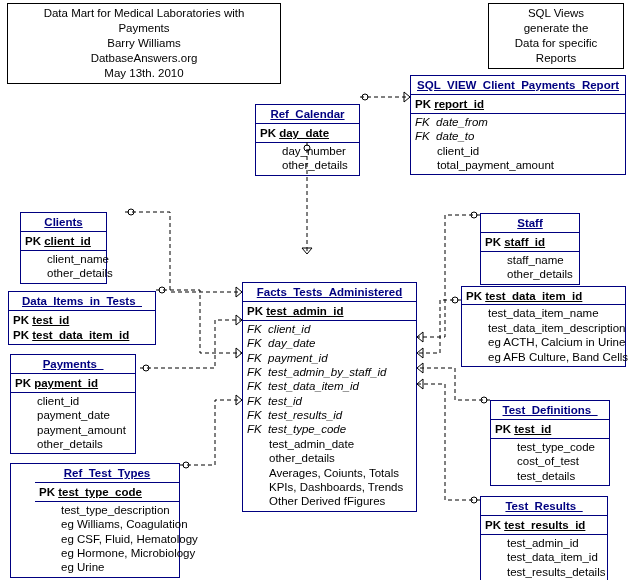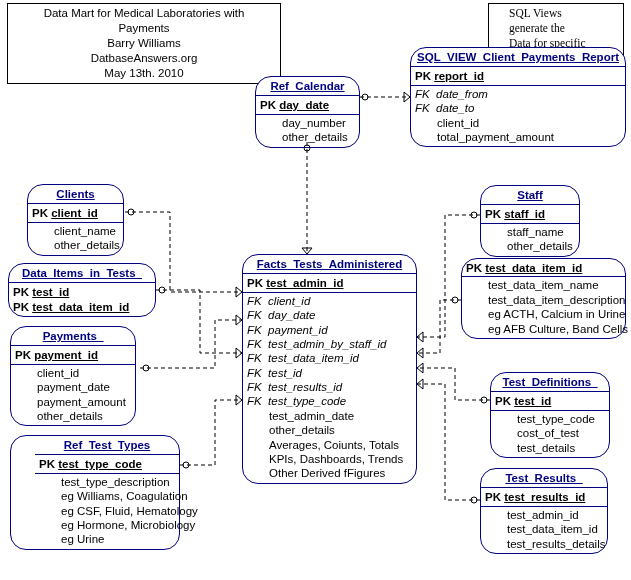--- a/index.html
+++ b/index.html
@@ -9,24 +9,25 @@
     font-family: Arial, Helvetica, sans-serif;
     font-size: 11.5px;
     position: relative;
     width: 631px;
     height: 580px;
     overflow: hidden;
   }
   .entity {
     position: absolute;
     border: 1px solid #000080;
-    border-radius: 16px;
+    border-radius: 0;
     background: white;
     box-sizing: border-box;
     line-height: 1.25;
+    margin-top: 28px;
   }
   .entity .title {
     color: #000080;
     font-weight: bold;
     text-align: center;
     border-bottom: 1px solid #000080;
     padding: 2px 4px;
     text-decoration: underline;
   }
   .entity .body {
@@ -55,21 +56,21 @@
 </head>
 <body>
 
 <div class="info-box" style="left:7px; top:3px; width:274px;">
   <div>Data Mart for Medical Laboratories with Payments</div>
   <div>Barry Williams</div>
   <div>DatbaseAnswers.org</div>
   <div>May 13th. 2010</div>
 </div>
 
-<div class="info-box" style="left:488px; top:3px; width:136px; text-align:left;font-family:Liberation Serif, serif;">
+<div class="info-box" style="left:488px; top:3px; width:136px; text-align:center;">
   <div>SQL Views generate the</div>
   <div>Data for specific Reports</div>
 </div>
 
 <div class="entity" style="left:255px; top:76px; width:105px;">
   <div class="title">Ref_Calendar</div>
   <div class="body">
     <div class="pk-row"><span class="pk-label">PK</span>&nbsp;<span class="pk-field">day_date</span></div>
     <div class="hr"></div>
     <div class="indent">day_number</div>
@@ -82,21 +83,21 @@
   <div class="body">
     <div class="pk-row"><span class="pk-label">PK</span>&nbsp;<span class="pk-field">report_id</span></div>
     <div class="hr"></div>
     <div class="fk-row"><span class="fk-label">FK</span>&nbsp;&nbsp;<span class="fk-field">date_from</span></div>
     <div class="fk-row"><span class="fk-label">FK</span>&nbsp;&nbsp;<span class="fk-field">date_to</span></div>
     <div class="indent">client_id</div>
     <div class="indent">total_payment_amount</div>
   </div>
 </div>
 
-<div class="entity" style="left:27px; top:184px; width:97px;">
+<div class="entity" style="left:20px; top:184px; width:87px;">
   <div class="title">Clients</div>
   <div class="body">
     <div class="pk-row"><span class="pk-label">PK</span>&nbsp;<span class="pk-field">client_id</span></div>
     <div class="hr"></div>
     <div class="indent">client_name</div>
     <div class="indent">other_details</div>
   </div>
 </div>
 
 <div class="entity" style="left:8px; top:263px; width:148px;">

